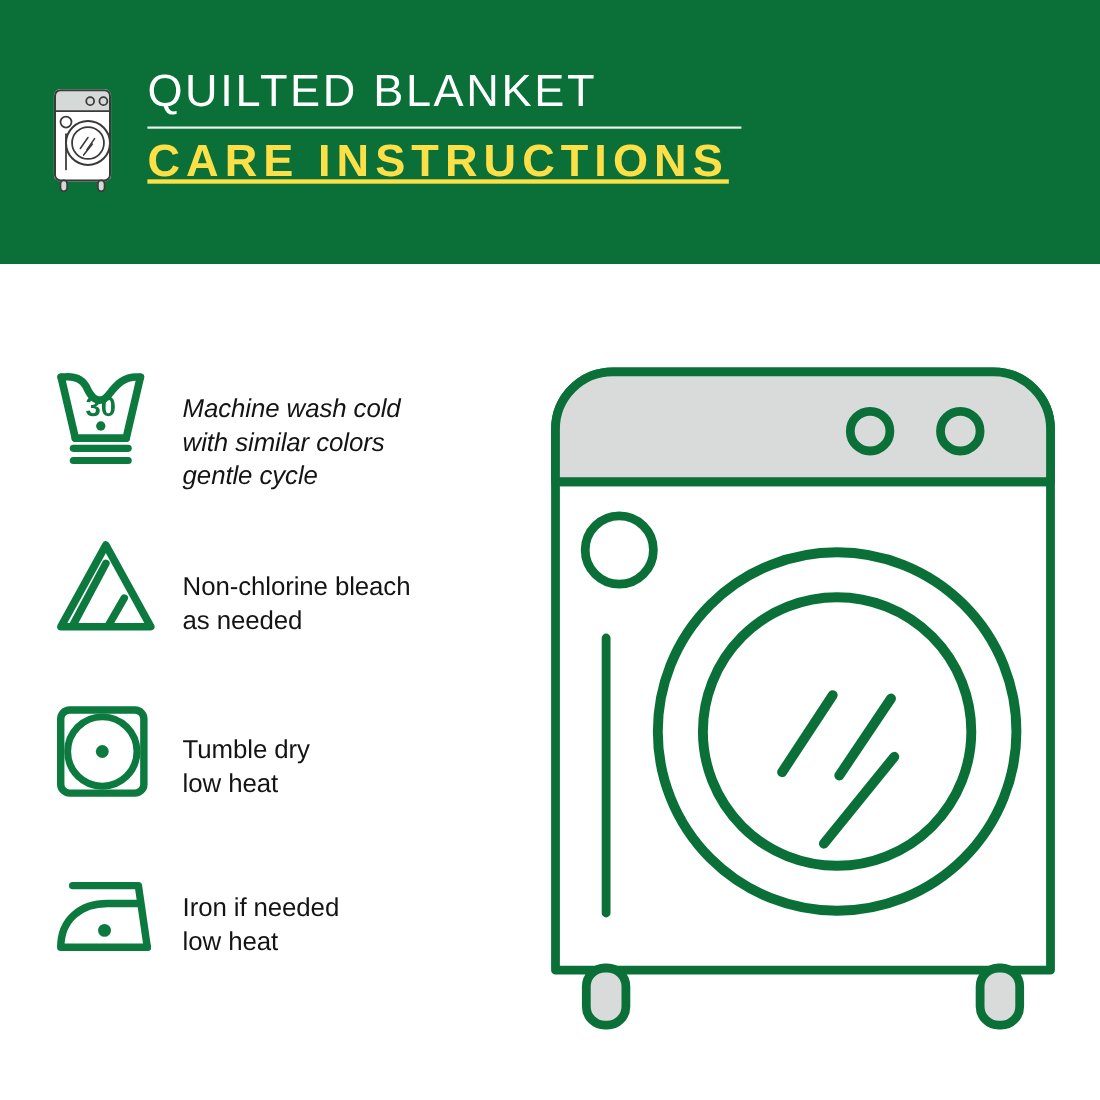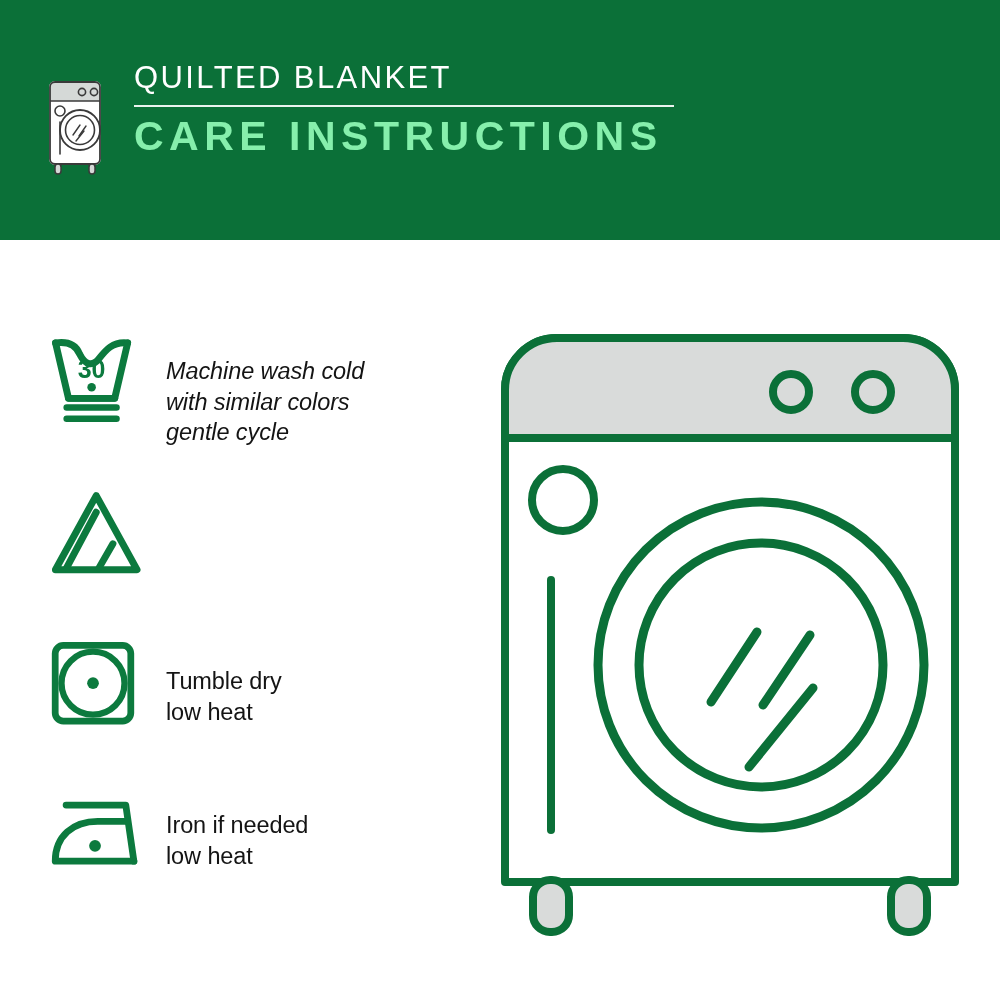--- a/index.html
+++ b/index.html
@@ -40,41 +40,42 @@
     flex: 0 0 auto;
     margin-right: 24px;
     margin-top: 6px;
   }
   #header-text-block {
     display: flex;
     flex-direction: column;
   }
   #header-title {
     color: #ffffff;
-    font-size: 31px;
+    font-size: 41px;
     font-weight: 300;
     letter-spacing: 2.4px;
     line-height: 1.0;
     white-space: nowrap;
     padding-bottom: 10px;
   }
   #header-divider {
     width: 540px;
     height: 2px;
     background: #ffffff;
     opacity: 0.92;
     margin: 2px 0 8px 0;
   }
   #header-subtitle {
-    color: #86efac;
+    color: #fde047;
     font-size: 41px;
     font-weight: 700;
     letter-spacing: 5.5px;
     line-height: 1.05;
     white-space: nowrap;
+    text-decoration: underline;
   }
 
   
   #instructions {
     position: absolute;
     left: 48px;
     top: 330px;
     width: 430px;
   }
   .instruction-row {
@@ -194,20 +195,24 @@
     <div class="instruction-row row-bleach">
       <div class="symbol-cell">
         <svg viewBox="0 0 110 100" width="102" height="93" aria-hidden="true">
           <g fill="none" stroke="#0c7a3e" stroke-width="7.5" stroke-linecap="round" stroke-linejoin="round">
             <path d="M52 8 L 96 88 L 8 88 Z"></path>
             <line x1="52" y1="26" x2="20" y2="86"></line>
             <line x1="70" y1="60" x2="55" y2="86"></line>
           </g>
         </svg>
       </div>
+      <div class="text-cell">
+        <div class="instruction-text">Non-chlorine bleach
+as needed</div>
+      </div>
     </div>
 
     <div class="instruction-row row-dry">
       <div class="symbol-cell">
         <svg viewBox="0 0 110 100" width="99" height="90" aria-hidden="true">
           <rect x="8" y="6" width="84" height="84" rx="9" ry="9" fill="none" stroke="#0c7a3e" stroke-width="7.5"></rect>
           <circle cx="50" cy="48" r="35" fill="none" stroke="#0c7a3e" stroke-width="7"></circle>
           <circle cx="50" cy="48" r="6.5" fill="#0c7a3e"></circle>
         </svg>
       </div>

